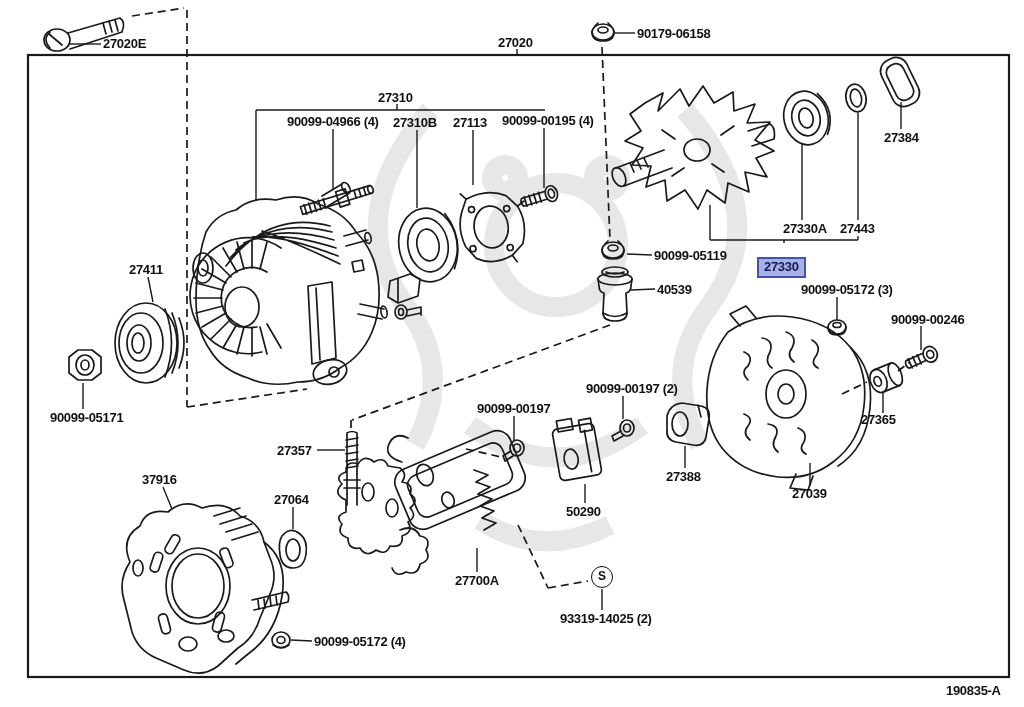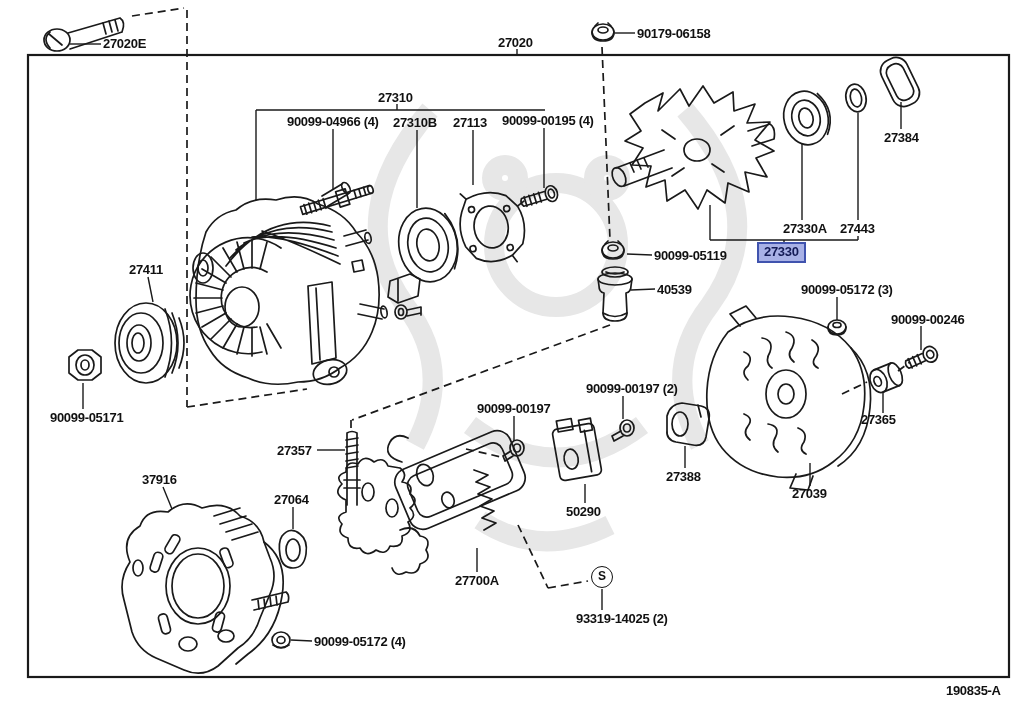--- a/index.html
+++ b/index.html
@@ -7,21 +7,21 @@
          font-family:Liberation Sans, sans-serif;}
   svg{position:absolute;left:0;top:0;}
   .ln{stroke:var(--line,#1a1a1a);fill:none;stroke-width:1.7;stroke-linecap:round;stroke-linejoin:round;}
   .ld{stroke:var(--line,#1a1a1a);fill:none;stroke-width:1.4;stroke-linecap:butt;}
   .dash{stroke:var(--line,#1a1a1a);fill:none;stroke-width:1.7;stroke-dasharray:8 5;stroke-linecap:butt;}
   .wm{stroke:var(--watermark,#e7e7e7);fill:none;stroke-width:20;}
   .border{stroke:var(--line,#1a1a1a);fill:none;stroke-width:2.2;}
   .lbl{position:absolute;font-size:13px;font-weight:700;letter-spacing:-0.3px;
        color:#111;white-space:nowrap;line-height:14px;}
   .lbl.hl{background:var(--highlight-bg,#a8b1e6);border:2px solid var(--highlight-border,#4053ae);
-          color:var(--highlight-text,#141b56);padding:1px 5px 2px;line-height:14px;}
+          color:var(--highlight-text,#141b56);padding:1px 5px 2px;line-height:14px;margin-top:15px;}
   .s-symbol{position:absolute;left:591px;top:566px;width:22px;height:22px;border:1.8px solid #111;
             border-radius:50%;box-sizing:border-box;text-align:center;font-size:12px;font-weight:700;
             line-height:18px;color:#111;background:#fff;}
 </style>
 </head>
 <body>
 
 <div class="stage">
 
 <svg width="1024" height="707" viewBox="0 0 1024 707">
@@ -347,21 +347,21 @@
   <div class="lbl" style="left:657px;top:283px">40539</div>
   <div class="lbl" style="left:801px;top:283px">90099-05172 (3)</div>
   <div class="lbl" style="left:891px;top:313px">90099-00246</div>
   <div class="lbl" style="left:861px;top:413px">27365</div>
   <div class="lbl" style="left:792px;top:487px">27039</div>
   <div class="lbl" style="left:666px;top:470px">27388</div>
   <div class="lbl" style="left:566px;top:505px">50290</div>
   <div class="lbl" style="left:477px;top:402px">90099-00197</div>
   <div class="lbl" style="left:586px;top:382px">90099-00197 (2)</div>
   <div class="lbl" style="left:455px;top:574px">27700A</div>
-  <div class="lbl" style="left:576px;top:612px">93319-14025 (2)</div>
+  <div class="lbl" style="left:560px;top:612px">93319-14025 (2)</div>
   <div class="lbl" style="left:277px;top:444px">27357</div>
   <div class="lbl" style="left:274px;top:493px">27064</div>
   <div class="lbl" style="left:142px;top:473px">37916</div>
   <div class="lbl" style="left:314px;top:635px">90099-05172 (4)</div>
   <div class="lbl" style="left:50px;top:411px">90099-05171</div>
   <div class="lbl" style="left:129px;top:263px">27411</div>
 
   <div class="s-symbol">S</div>
 
   <div class="lbl" style="left:946px;top:684px">190835-A</div>

